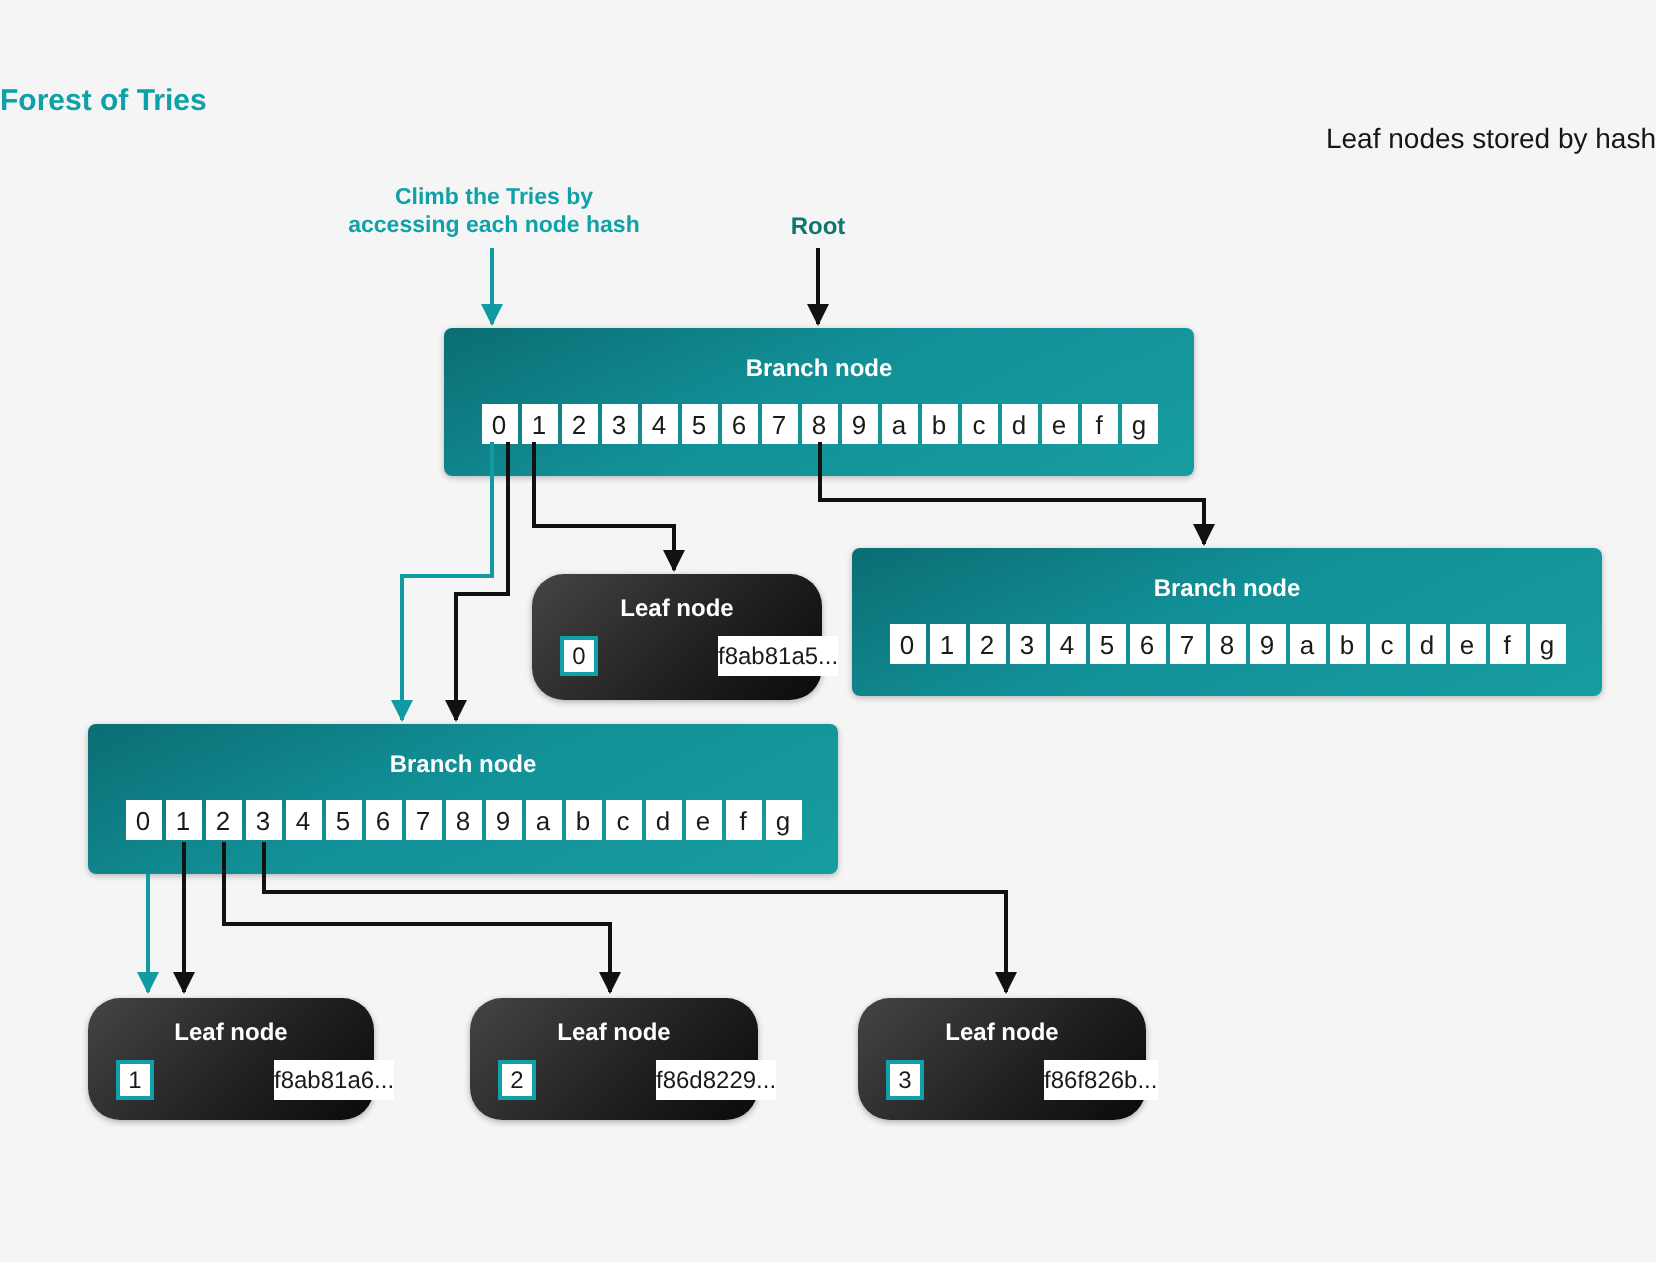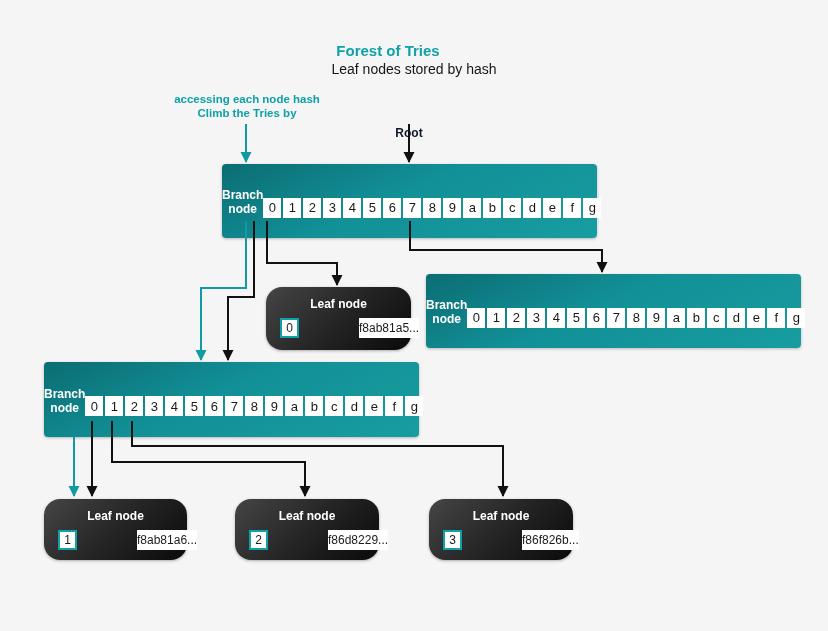--- a/index.html
+++ b/index.html
@@ -10,42 +10,42 @@
   html,body{width:828px;height:631px;}
   body{
     font-family:"Liberation Sans", sans-serif;
     background:var(--background);
     overflow:hidden;
   }
   .canvas{position:relative;width:828px;height:631px;background:var(--background);}
 
   
   .page-title{
-    position:absolute;top:43px;left:0;width:776px;text-align:center;
+    position:absolute;top:43px;left:0;width:776px;
     font-size:15px;font-weight:bold;color:var(--accent-teal);line-height:16px;
   }
   .page-subtitle{
-    position:absolute;top:61px;left:0;width:828px;text-align:center;
+    position:absolute;top:61px;left:0;width:828px;text-align:right;
     font-size:14px;color:#161616;line-height:17px;font-weight:500;
   }
   .climb-label{
     position:absolute;top:92px;left:147px;width:200px;text-align:center;
     font-size:11.5px;font-weight:bold;color:var(--accent-teal);line-height:14px;
   }
   .root-label{
     position:absolute;top:106px;left:369px;width:80px;text-align:center;
-    font-size:12px;font-weight:bold;color:#0f172a;line-height:14px;margin-top:20px;
+    font-size:12px;font-weight:bold;color:#0f766e;line-height:14px;
   }
 
   
   .branch{
     position:absolute;border-radius:4px;
     background:linear-gradient(155deg,#0b6d73 0%,#129097 45%,#179da0 100%);
     box-shadow:0 1px 3px rgba(0,0,0,0.25);
-    display:flex;flex-direction:row;align-items:center;
+    display:flex;flex-direction:column;align-items:center;
     padding-top:13px;
   }
   .node-title{
     font-size:12px;font-weight:bold;color:#ffffff;line-height:14px;
     margin-bottom:11px;text-align:center;
   }
   .cellrow{display:flex;gap:2px;}
   .cell{
     width:18px;height:20px;background:#ffffff;color:#1a1a1a;
     font-size:13px;display:flex;align-items:center;justify-content:center;
@@ -91,22 +91,22 @@
 </style>
 </head>
 <body>
 
 <div class="canvas">
 
   <div class="page-title">Forest of Tries</div>
   <div class="page-subtitle">Leaf nodes stored by hash</div>
 
   <div class="climb-label">
+    <div>Climb the Tries by</div>
     <div>accessing each node hash</div>
-    <div>Climb the Tries by</div>
   </div>
   <div class="root-label">Root</div>
 
   <div class="branch" id="branch-root">
     <div class="node-title">Branch node</div>
     <div class="cellrow">
         <span class="cell">0</span>
         <span class="cell">1</span>
         <span class="cell">2</span>
         <span class="cell">3</span>

